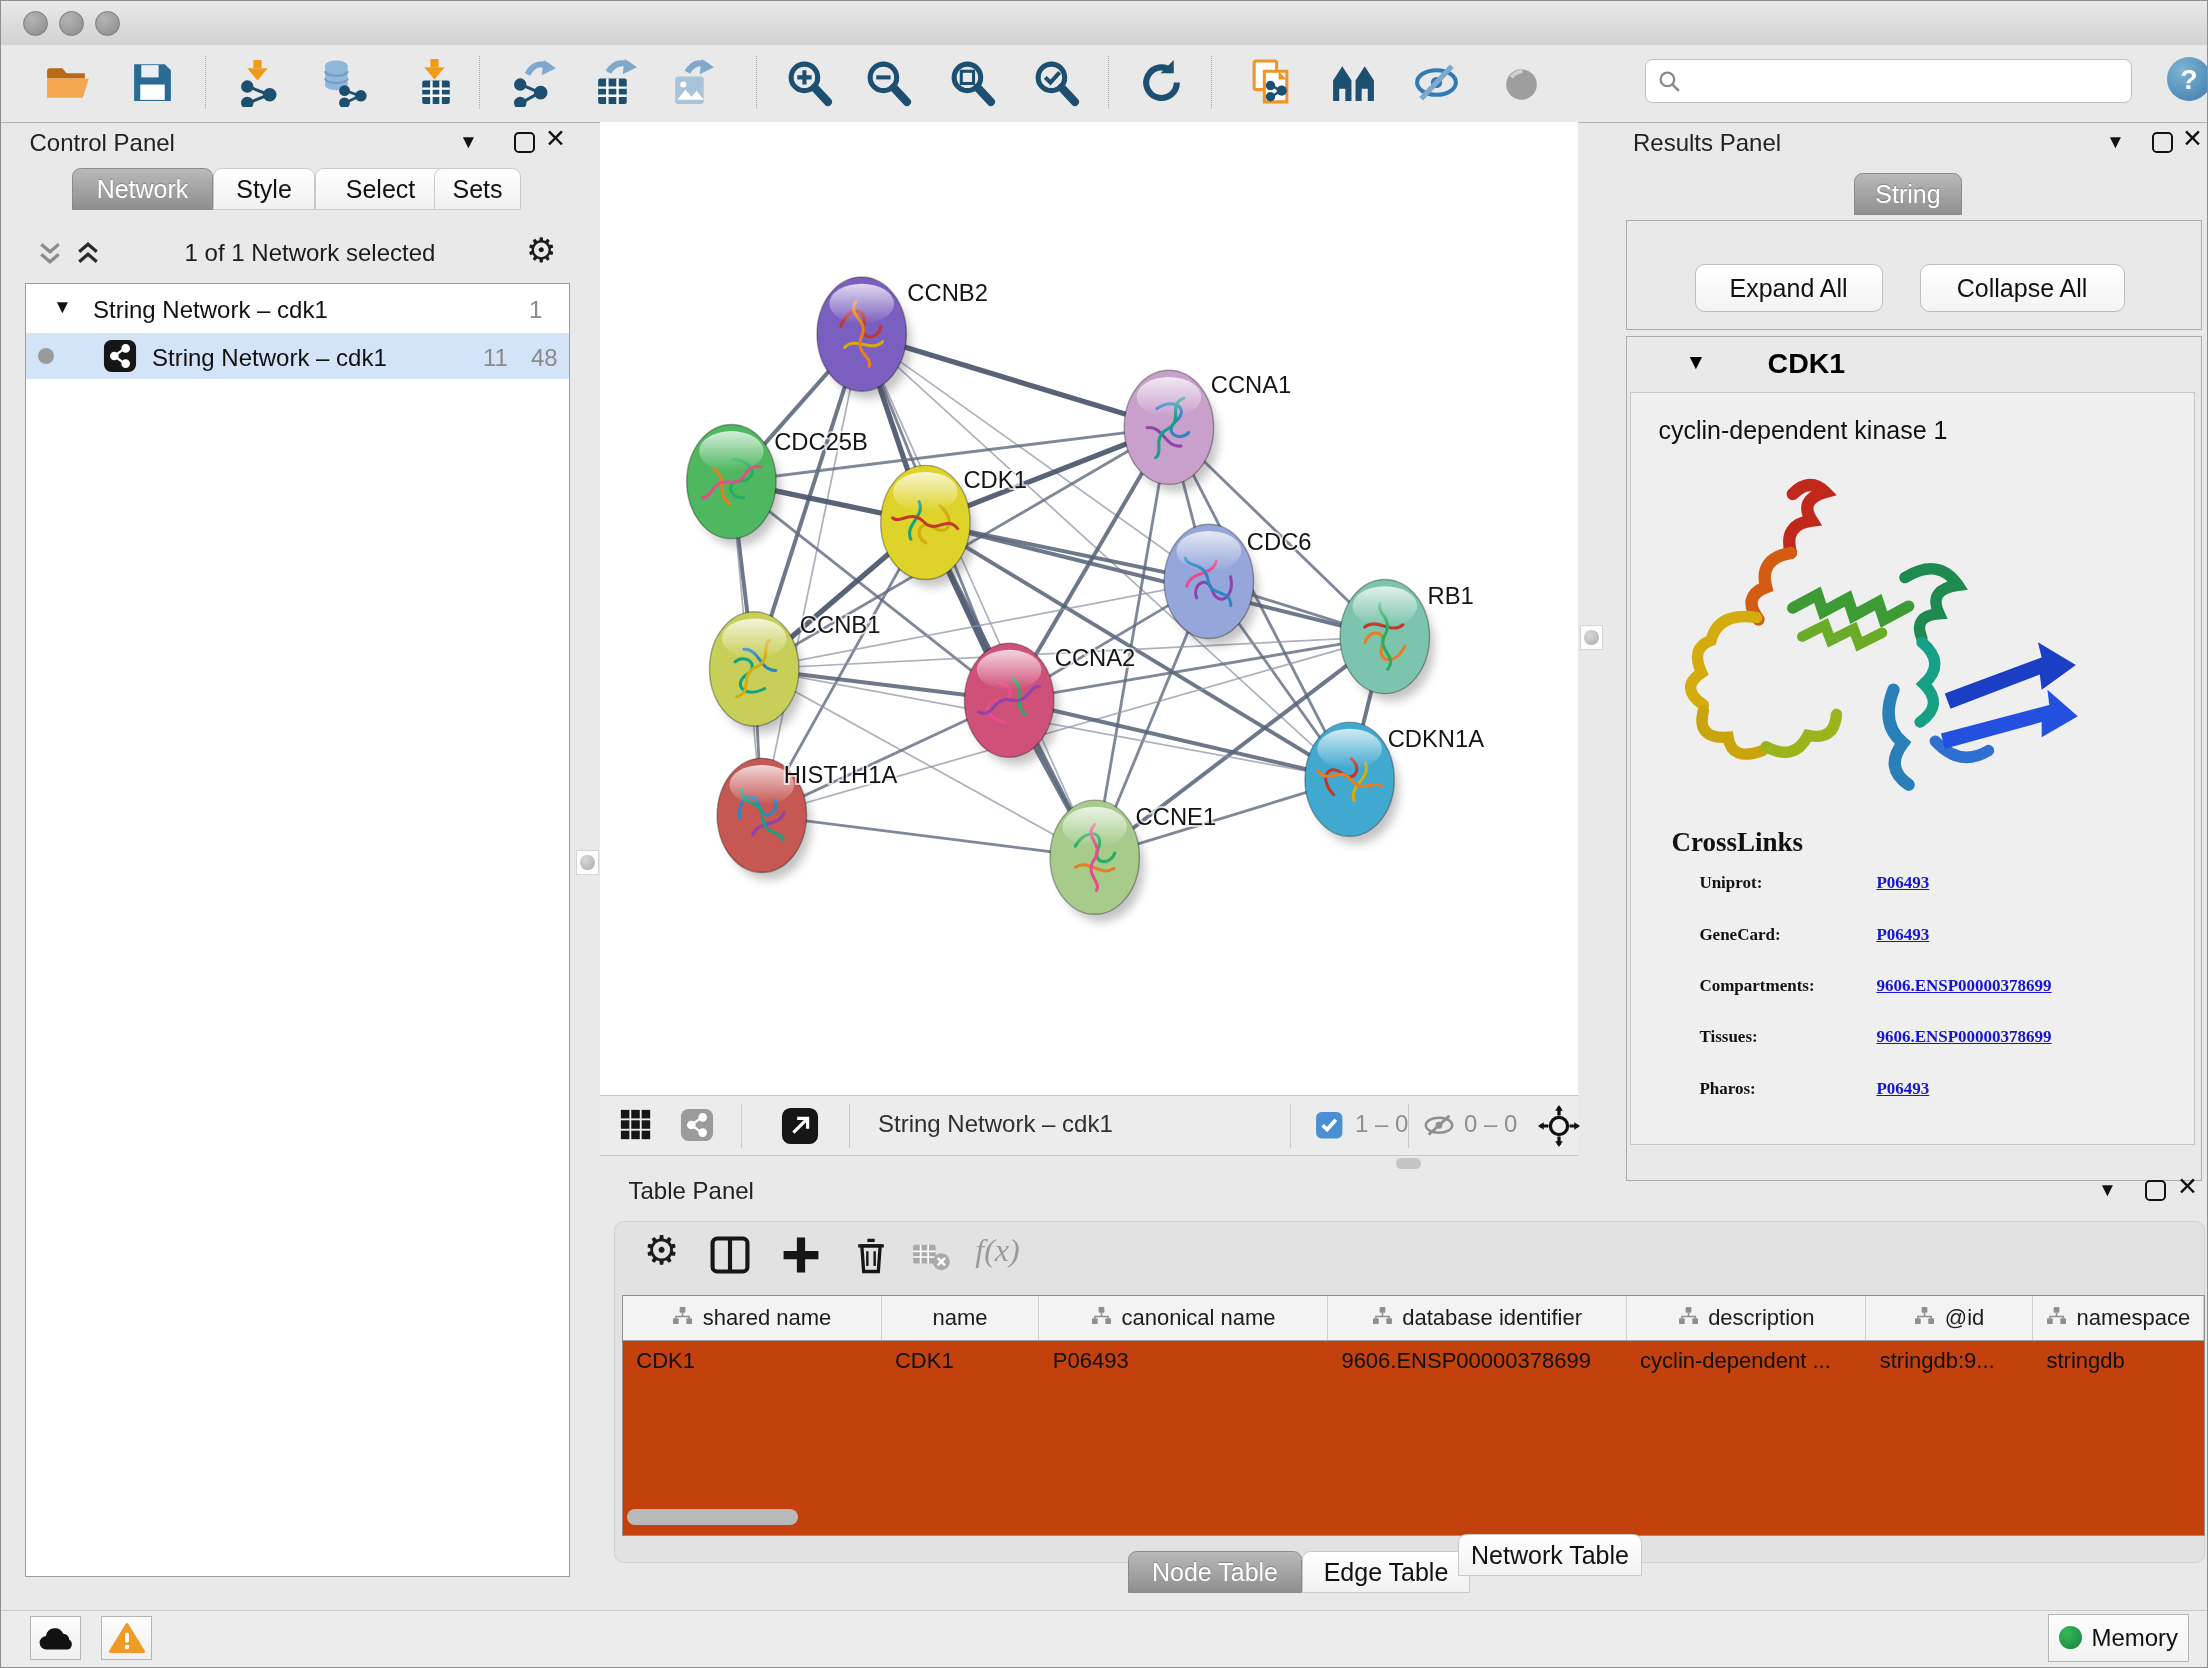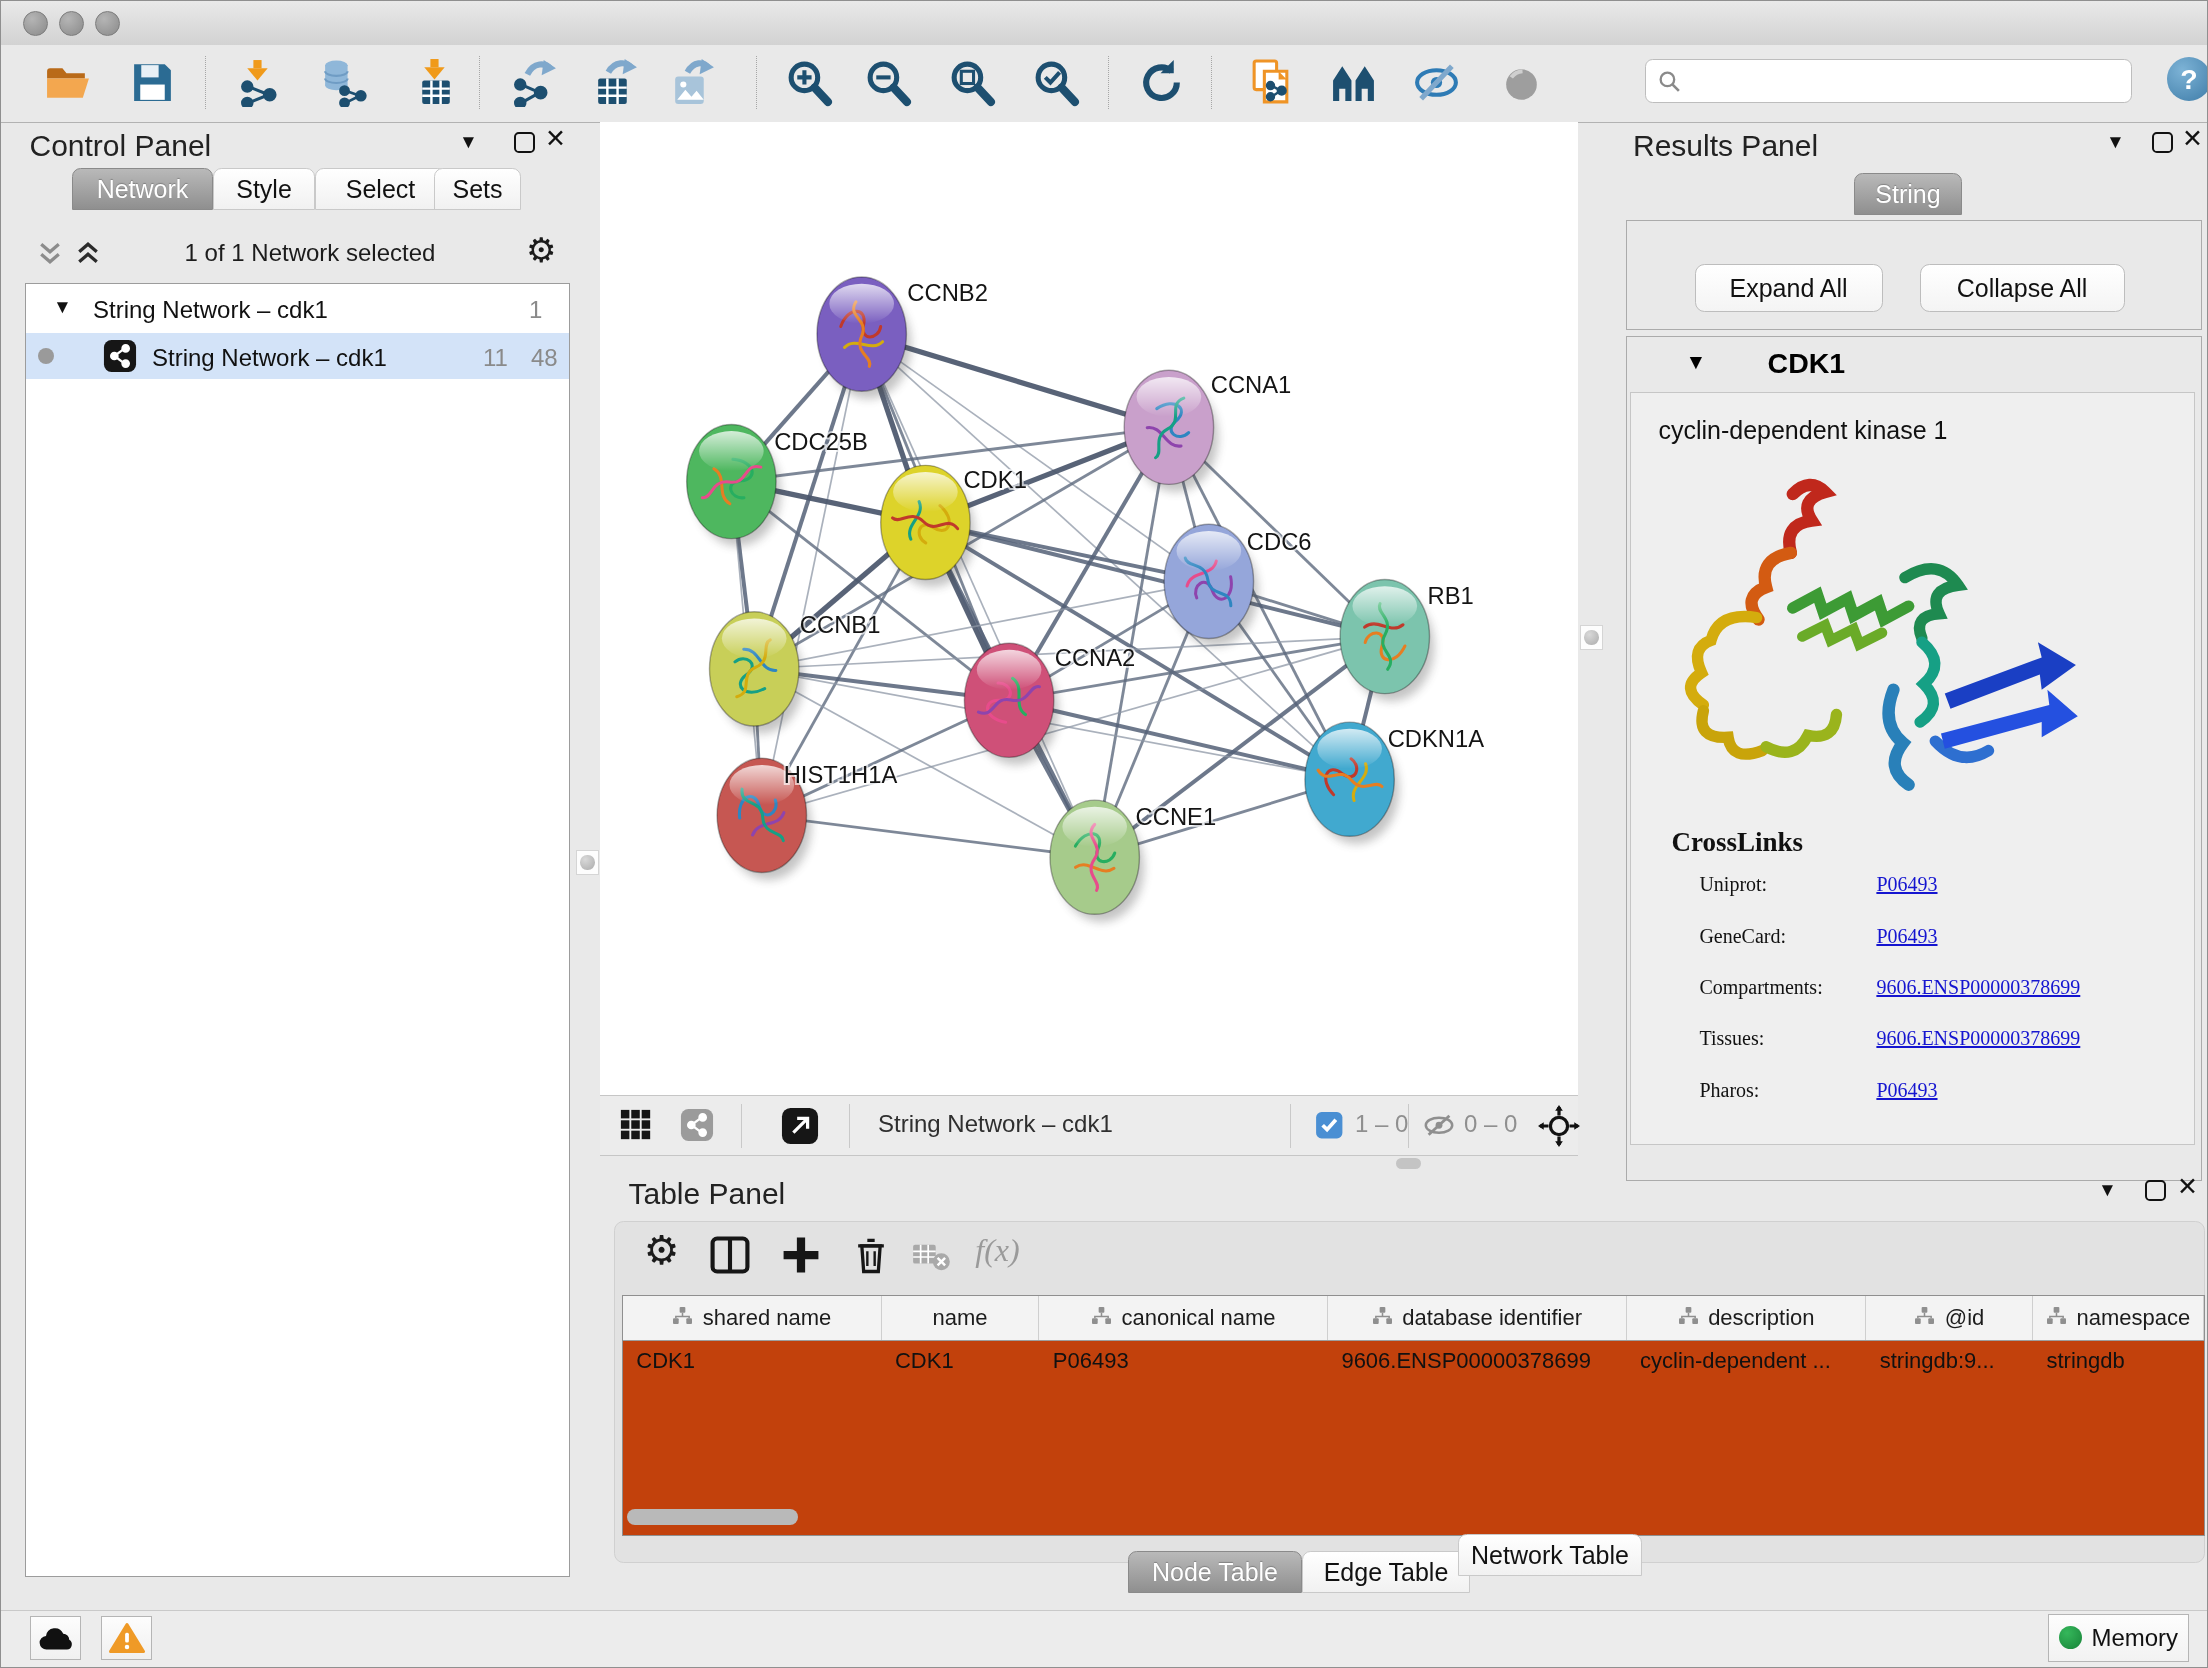--- a/index.html
+++ b/index.html
@@ -15,21 +15,21 @@
 
   
   #toolbar{left:0;top:44px;width:2208px;height:77px;background:#e9e9e9;border-bottom:1.9px solid #b2b2b2;}
   .tbi{position:absolute;top:13.3px;width:49px;height:49px;cursor:pointer;}
   .tbsep{position:absolute;top:11.4px;height:53px;border-left:1.9px dotted #a6a6a6;}
   #search-box{position:absolute;left:1644px;top:14.3px;width:487px;height:44px;background:#fff;border:1.9px solid #bdbdbd;border-radius:7.6px;box-sizing:border-box;display:flex;align-items:center;}
   #search-box input{border:0;outline:0;flex:1;font-size:21px;background:transparent;margin-left:7.6px;}
   #help-btn{position:absolute;left:2166px;top:12.4px;width:44px;height:44px;border-radius:50%;background:radial-gradient(circle at 35% 30%,#7db3d6,#3e7ca8);color:#fff;font-size:28.5px;font-weight:bold;text-align:center;line-height:44px;}
 
   
-  .panel-title{font-size:30px;color:#222;}
+  .panel-title{font-size:24px;color:#222;}
   .ph-tri{font-size:19px;color:#111;}
   .ph-sq{width:21px;height:21px;border:2.9px solid #111;border-radius:4.8px;box-sizing:border-box;display:inline-block;}
   .ph-x{font-size:25px;font-weight:bold;color:#111;}
   .tab{position:absolute;height:42px;box-sizing:border-box;border:1px solid #c9c9c9;border-radius:8.6px 8.6px 0 0;background:linear-gradient(#ffffff,#f1f1f1);color:#111;font-size:25px;text-align:center;line-height:40px;}
   .tab.active{background:linear-gradient(#b9b9b9,#8f8f8f);color:#fff;text-shadow:0 -1px 1px rgba(0,0,0,.25);border-color:#8a8a8a;}
 
   
   #control-panel{left:0;top:121px;width:571px;height:1488px;}
   #cp-box{position:absolute;left:24px;top:161px;width:545px;height:1294px;background:#fff;border:1.9px solid #9c9c9c;box-sizing:border-box;}
   .tree-row{position:absolute;left:0;width:100%;height:46px;font-size:24px;color:#111;}
@@ -48,21 +48,21 @@
   .ntb-cnt{font-size:24px;color:#8f8f8f;}
   .split-handle{position:absolute;width:21px;height:23px;background:#fdfdfd;border:1px solid #d5d5d5;display:flex;align-items:center;justify-content:center;}
   .split-dot{width:14.3px;height:14.3px;border-radius:50%;background:radial-gradient(circle at 35% 30%,#d9d9d9,#ababab);}
 
   
   #results-panel{left:1617px;top:121px;width:592px;height:1047px;}
   #rp-expand-box{position:absolute;left:7.6px;top:98px;width:576px;height:110px;border:1.9px solid #ababab;background:#e9e9e9;box-sizing:border-box;}
   .rp-btn{position:absolute;top:43px;height:48px;background:linear-gradient(#ffffff,#f4f4f4);border:1px solid #bdbdbd;border-radius:9.5px;font-size:25px;color:#111;text-align:center;line-height:46px;box-sizing:border-box;}
   #rp-card{position:absolute;left:7.6px;top:214px;width:576px;height:845px;border:1.9px solid #ababab;background:#e9e9e9;box-sizing:border-box;}
   #rp-card-inner{position:absolute;left:3.8px;top:55px;width:565px;height:753px;background:#efefef;border:1px solid #c6c6c6;box-sizing:border-box;}
-  .cl-row{position:absolute;left:68px;font-size:20px;color:#111;}
+  .cl-row{position:absolute;left:68px;font-size:17px;color:#111;font-weight:bold;}
   .cl-row a{position:absolute;left:177px;color:#1515d0;text-decoration:underline;white-space:nowrap;}
 
   
   #table-panel{left:599px;top:1168px;width:1609px;height:441px;}
   #tp-body{position:absolute;left:14.3px;top:52px;width:1591px;height:342px;background:#e2e2e2;border-radius:9.5px;border:1px solid #d0d0d0;box-sizing:border-box;}
   #tp-table{position:absolute;left:6.7px;top:73px;width:1583px;height:241px;background:#c2410c;border:1.9px solid #8f8f8f;box-sizing:border-box;overflow:hidden;}
   #tp-header{display:flex;height:44px;background:#f3f3f3;border-bottom:1.9px solid #9d9d9d;}
   .th{display:flex;align-items:center;justify-content:center;gap:9.5px;border-right:1px solid #cfcfcf;font-size:22px;color:#1c1c1c;box-sizing:border-box;overflow:hidden;white-space:nowrap;}
   #tp-row{display:flex;height:42px;}
   .td{font-size:22px;color:#111;padding:6.7px 0 0 13.3px;box-sizing:border-box;overflow:hidden;white-space:nowrap;}

